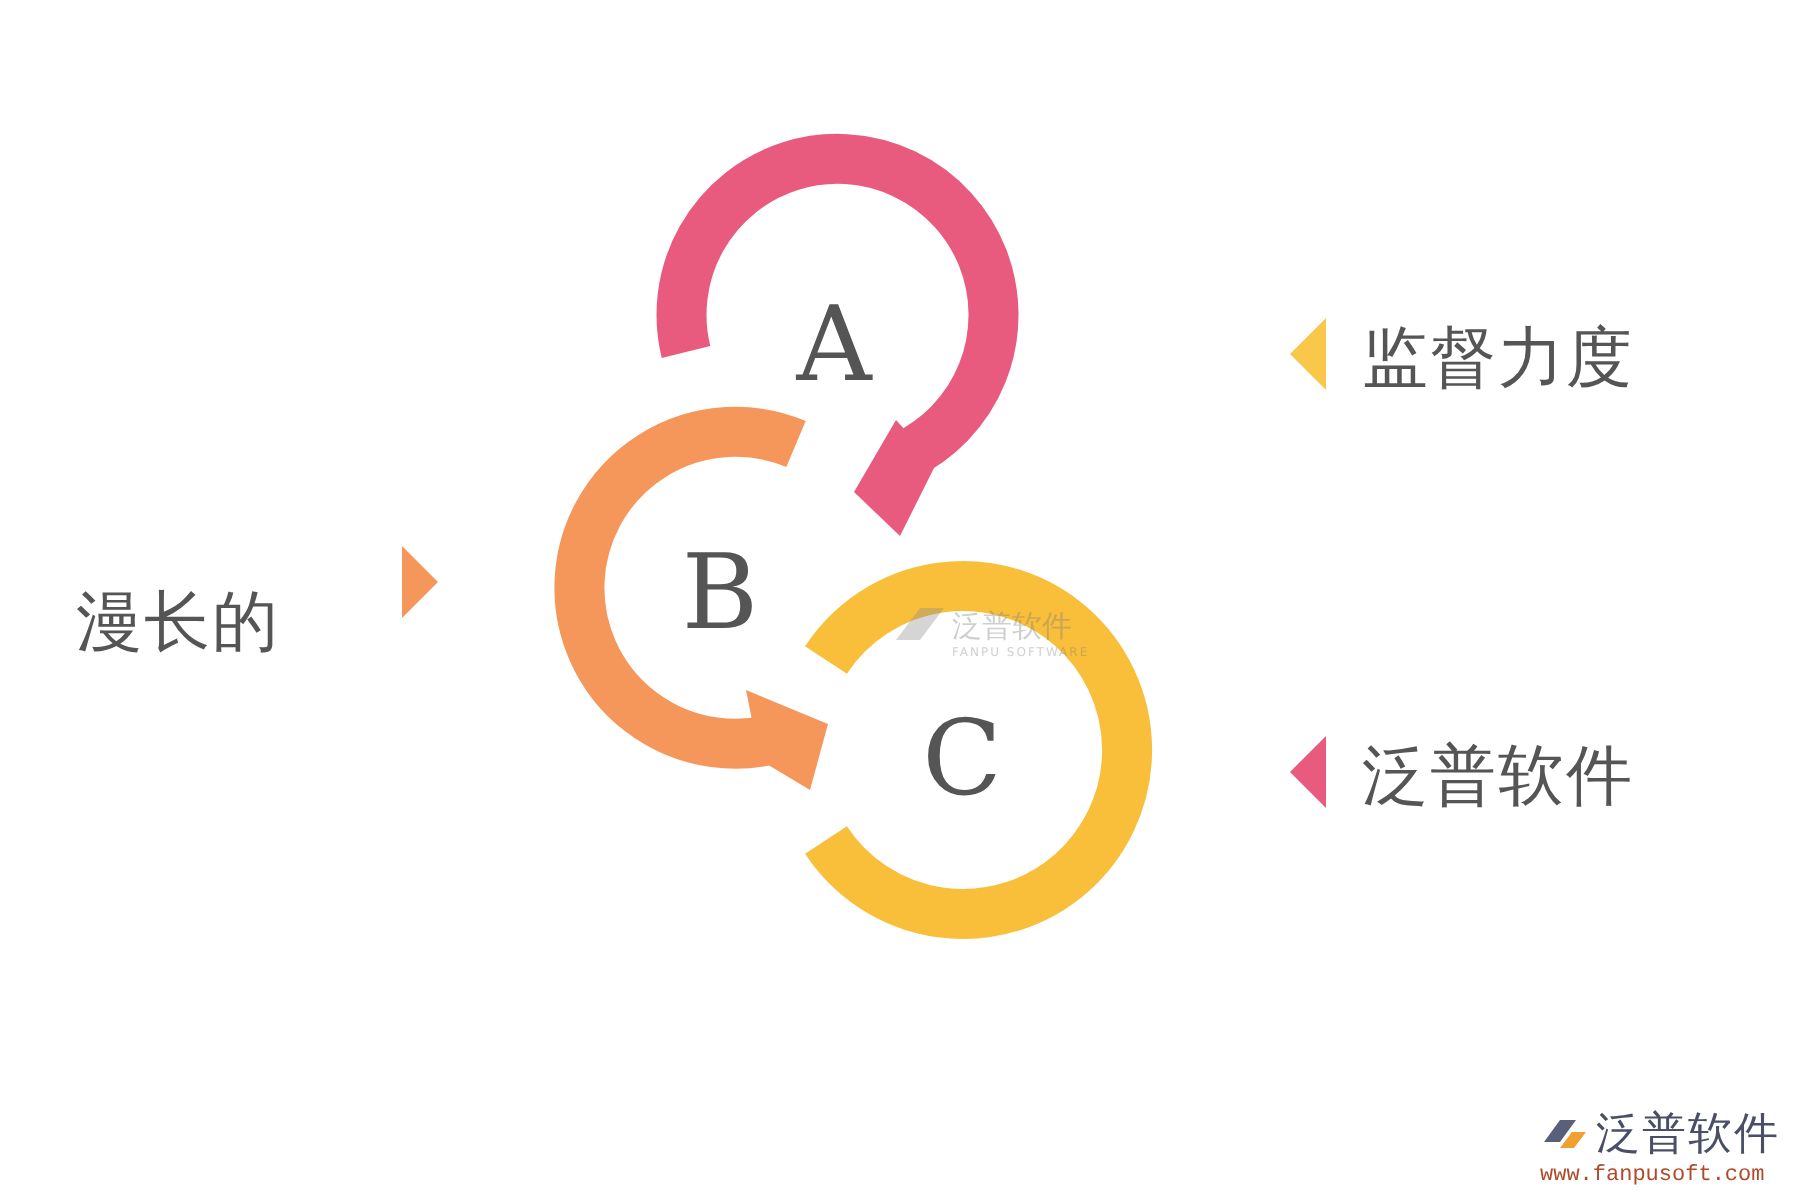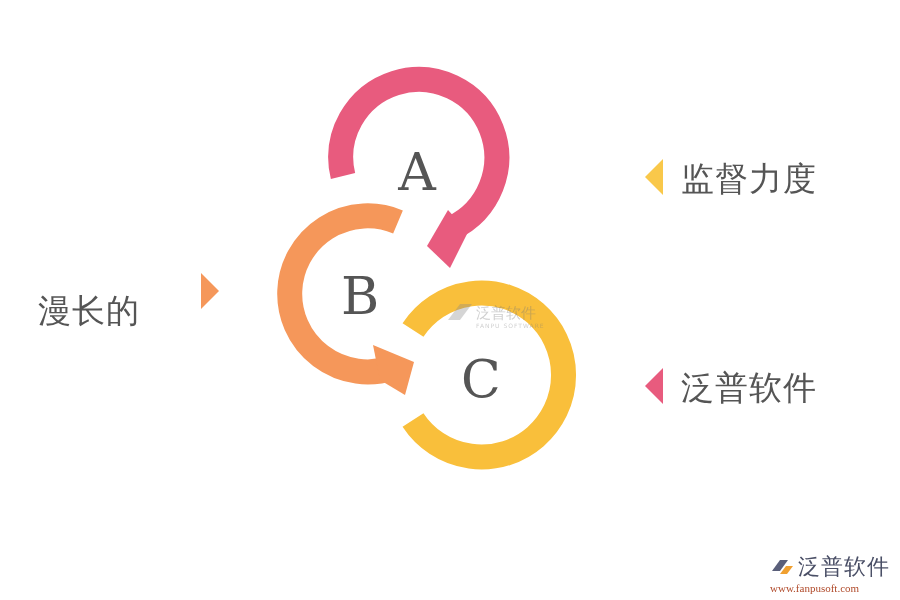--- a/index.html
+++ b/index.html
@@ -5,21 +5,21 @@
   html, body { margin:0; padding:0; }
   body { width:900px; height:600px; background:#ffffff; position:relative; overflow:hidden;
          font-family:"DejaVu Sans", sans-serif; }
   #diagram { position:absolute; left:0; top:0; }
   .label { position:absolute; color:#555555; font-size:33px; line-height:43px; letter-spacing:1px; }
   .tri { position:absolute; width:0; height:0; }
   .logo { position:absolute; left:770px; top:552px; width:125px; }
   .logo-row { display:flex; align-items:center; }
   .logo-mark { width:24px; height:20px; }
   .logo-text { font-size:22px; color:#4a4f66; margin-left:4px; letter-spacing:1px; }
-  .logo-url { font-family:Liberation Serif, serif; font-size:11px; color:#b04a2a; margin-top:0px; }
+  .logo-url { font-family:Liberation Mono, monospace; font-size:11px; color:#b04a2a; margin-top:0px; }
 </style>
 </head>
 <body>
 
 <svg id="diagram" width="900" height="600" viewBox="0 0 900 600">
 
   <g>
     <path d="M 413 330 A 82 82 0 1 1 413 420" fill="none" stroke="#F9BF3B" stroke-width="25"></path>
   </g>
 

